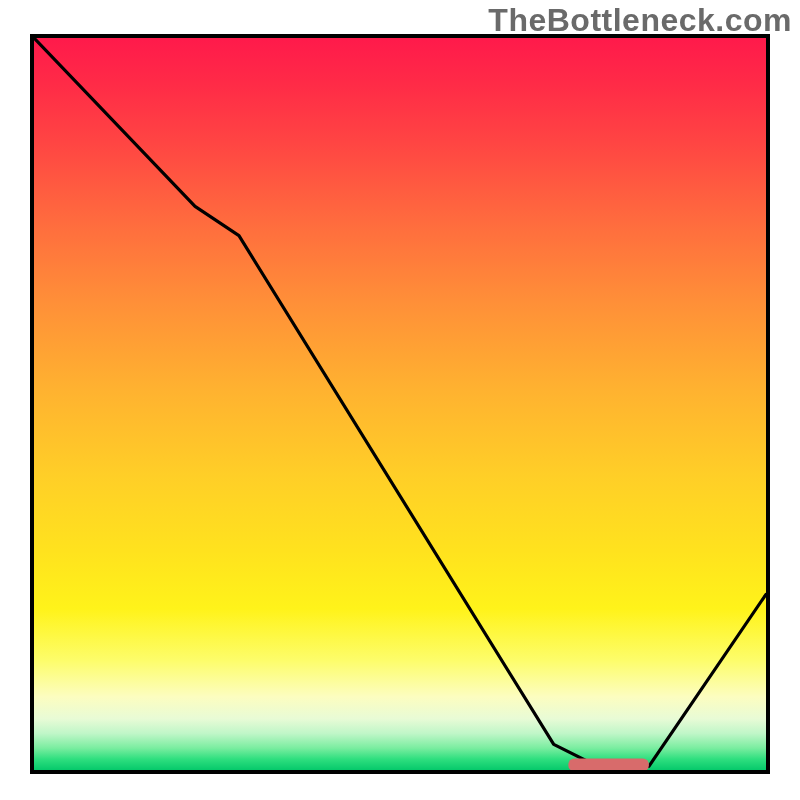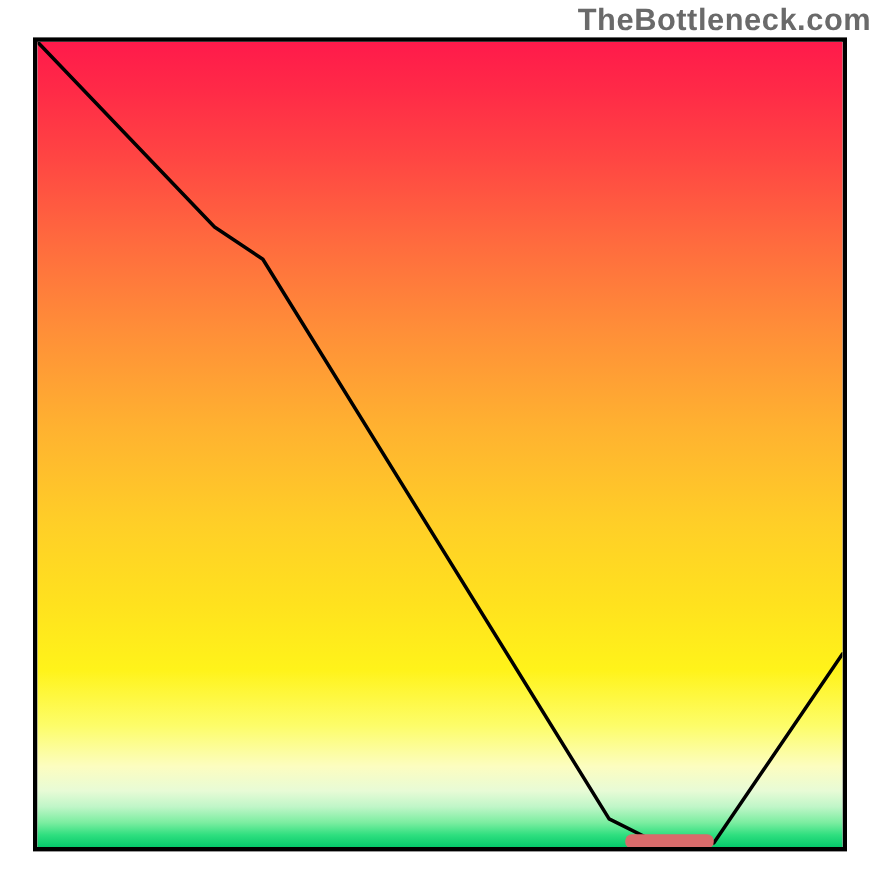--- a/index.html
+++ b/index.html
@@ -12,21 +12,21 @@
   }
   .container {
     position: relative;
     width: 800px;
     height: 800px;
   }
   .watermark {
     position: absolute;
     top: 2px;
     right: 8px;
-    font-size: 28px;
+    font-size: 32px;
     font-weight: bold;
     color: #6a6a6a;
     letter-spacing: 0.5px;
     z-index: 10;
   }
   .plot-frame {
     position: absolute;
     left: 30px;
     top: 34px;
     width: 740px;

